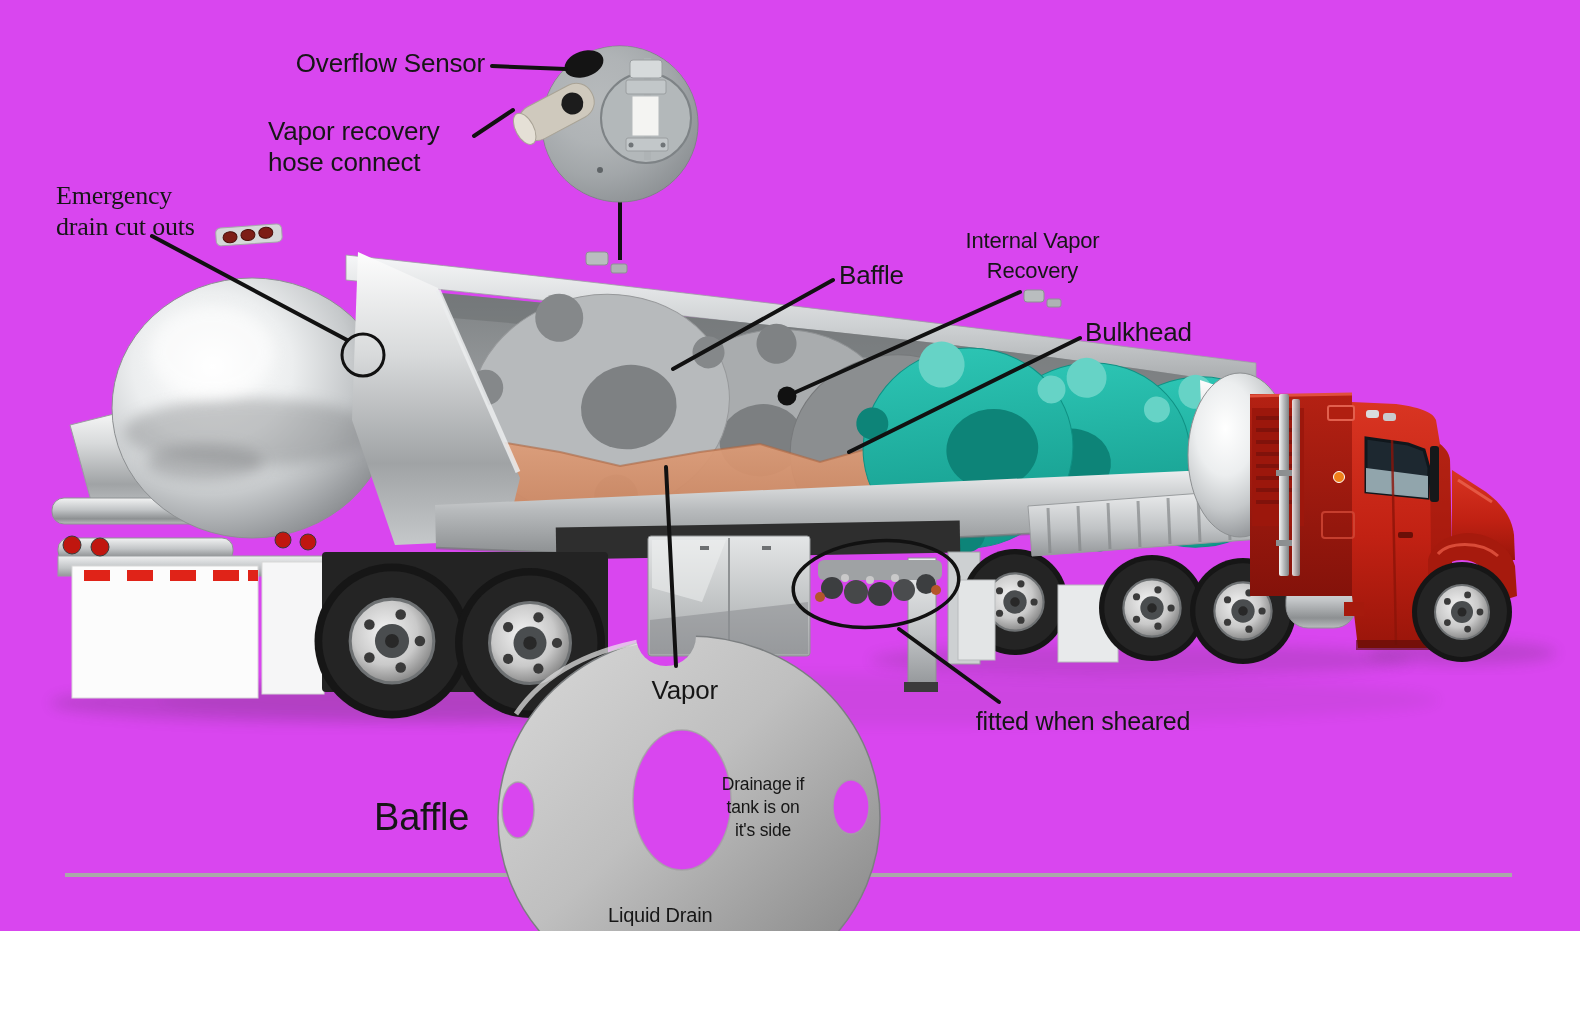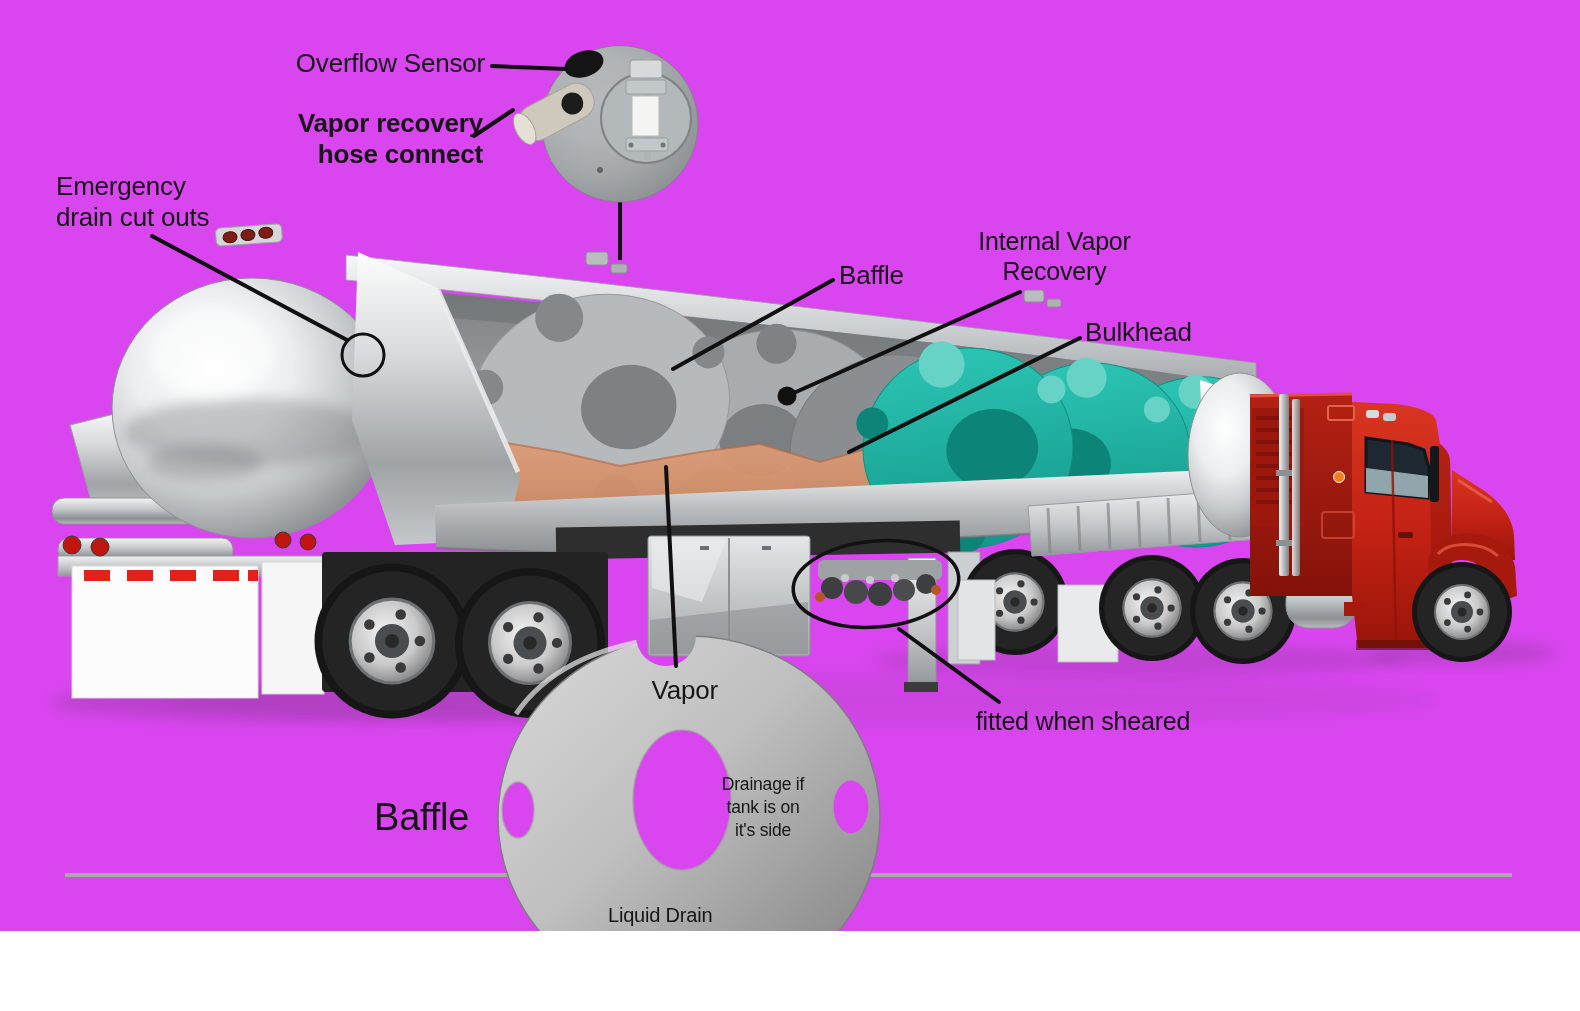--- a/index.html
+++ b/index.html
@@ -3,25 +3,25 @@
 <meta charset="utf-8">
 <style>
   html,body{margin:0;padding:0;background:#ffffff;}
   .canvas{
     position:relative;width:1580px;height:931px;background:#d946ef;overflow:hidden;
     font-family:"Liberation Sans", sans-serif;color:#161616;
   }
   .canvas svg{position:absolute;left:0;top:0;}
   .label{position:absolute;letter-spacing:-0.2px;line-height:1.15;white-space:nowrap;}
   .lbl-overflow{left:270px;top:49px;width:215px;text-align:right;font-size:26px;}
-  .lbl-vaprec{left:268px;top:108px;width:215px;text-align:right;font-size:26px;line-height:31px;font-weight:bold;}
-  .lbl-emerg{left:56px;top:171px;font-size:26px;line-height:31px;}
+  .lbl-vaprec{left:268px;top:116px;width:215px;text-align:left;font-size:26px;line-height:31px;}
+  .lbl-emerg{left:56px;top:180px;font-size:26px;line-height:31px;font-family:Liberation Serif, serif;}
   .lbl-manlids{left:711px;top:88px;font-size:25px;line-height:32px;}
   .lbl-baffletop{left:839px;top:261px;font-size:26px;}
-  .lbl-intvap{left:952px;top:226px;width:205px;text-align:center;font-size:25px;line-height:30px;}
+  .lbl-intvap{left:930px;top:226px;width:205px;text-align:center;font-size:22px;line-height:30px;}
   .lbl-bulkhead{left:1085px;top:318px;font-size:26px;}
   .lbl-vapor{left:630px;top:676px;width:88px;text-align:right;font-size:26px;}
   .lbl-safety{left:948px;top:706px;width:270px;text-align:center;font-size:25px;line-height:31px;}
   .lbl-bafflebig{left:374px;top:796px;font-size:38px;}
   .lbl-drain{left:700px;top:773px;width:126px;text-align:center;font-size:17.5px;line-height:23px;}
   .lbl-liqdrain{left:608px;top:904px;width:165px;font-size:20px;}
 </style>
 </head>
 <body>
 

